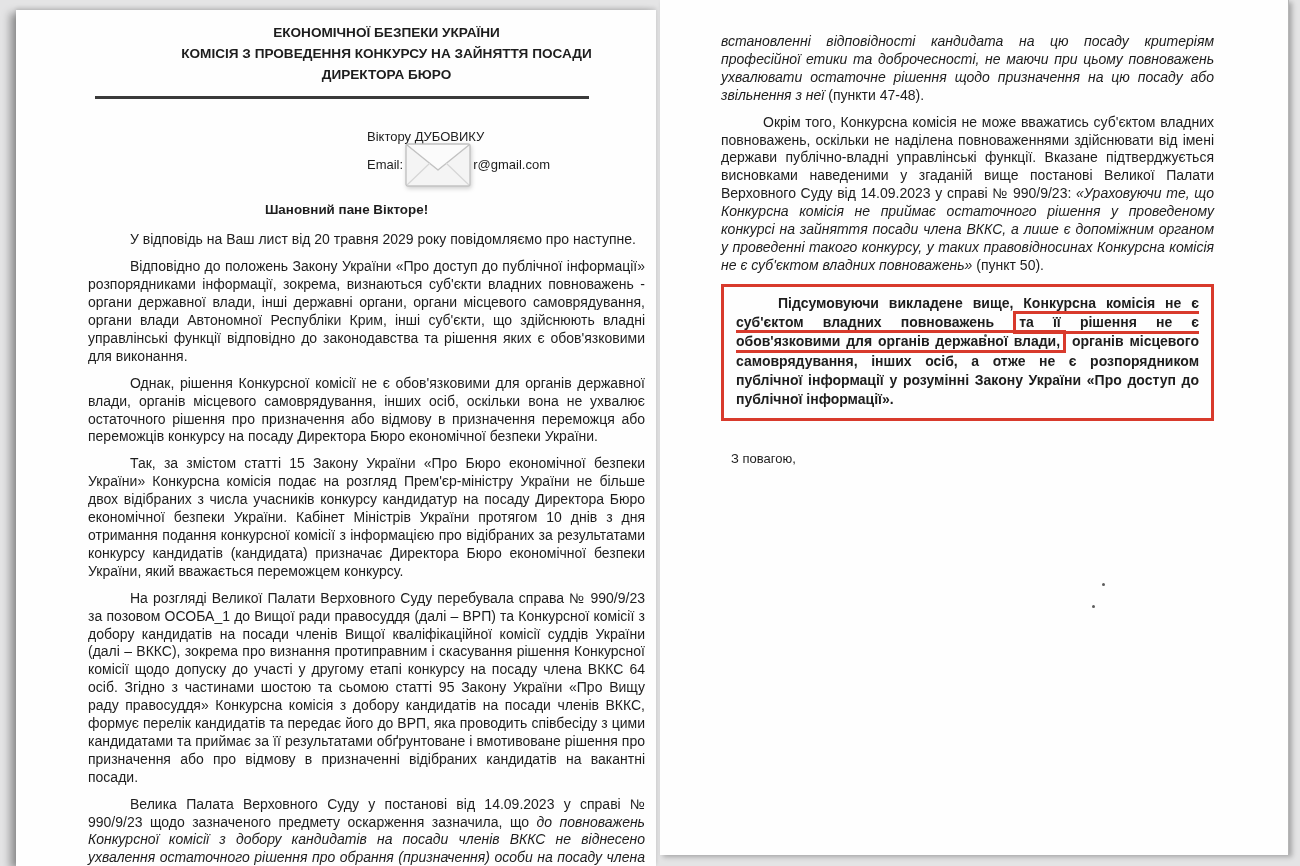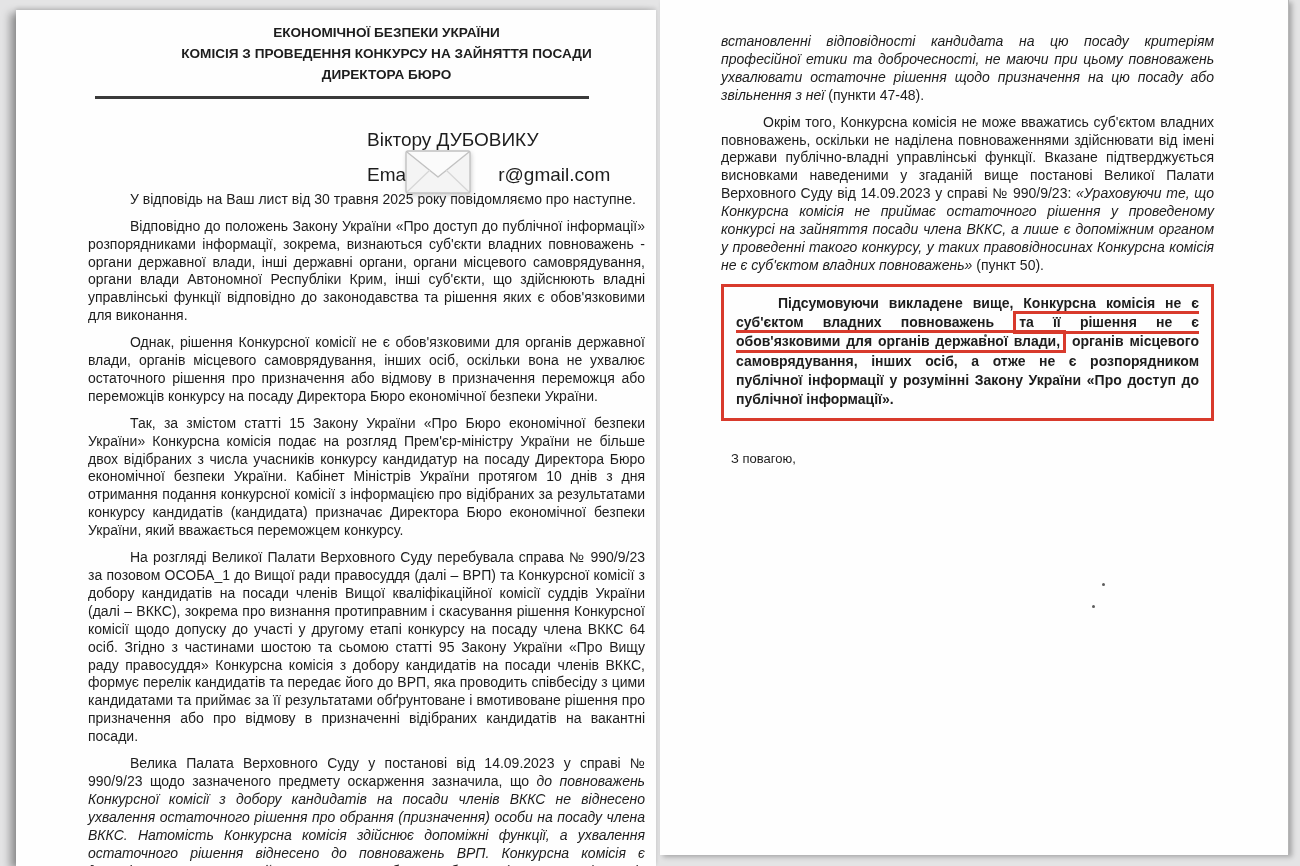--- a/index.html
+++ b/index.html
@@ -31,21 +31,21 @@
     text-align:center;
     font-weight:bold;
     font-size:13.6px;
     line-height:1.55;
     margin:0 30px 0 70px;
   }
   .title-rule{
     height:3px;background:#3a3a3a;
     width:494px;margin:11px 0 0 7px;
   }
-  .addressee{margin:30px 0 4px 279px;font-size:19px;line-height:1.2;}
+  .addressee{margin:30px 0 16px 279px;font-size:13px;line-height:1.2;}
   .addr-name{margin-bottom:12px;}
   .email-line{position:relative;white-space:nowrap;}
   .email-gap{display:inline-block;width:52px;}
   .envelope{
     position:absolute;left:38px;top:-14px;width:66px;height:44px;
     filter:drop-shadow(1px 2px 2px rgba(0,0,0,0.18));
   }
   .salutation{
     text-align:center;font-weight:bold;font-size:13.4px;
     margin:30px 40px 14px 0;
@@ -104,22 +104,23 @@
         <span class="envelope">
           <svg width="66" height="44" viewBox="0 0 66 44" xmlns="http://www.w3.org/2000/svg">
             <rect x="1" y="1" width="64" height="42" rx="2" fill="#f4f4f4" stroke="#c2c2c2" stroke-width="1.4"></rect>
             <path d="M2 2 L33 27 L64 2" fill="#fbfbfb" stroke="#c2c2c2" stroke-width="1.4" stroke-linejoin="round"></path>
             <path d="M2 42 L25 20 M64 42 L41 20" fill="none" stroke="#d6d6d6" stroke-width="1.2"></path>
           </svg>
         </span>
       </div>
     </div>
 
+    <div class="salutation">Шановний пане Вікторе!</div>
 
-    <p class="para"><span class="seg-normal">У відповідь на Ваш лист від 30 травня 2025 року повідомляємо про наступне.</span></p>
+    <p class="para"><span class="seg-normal">У відповідь на Ваш лист від 20 травня 2029 року повідомляємо про наступне.</span></p>
     <p class="para"><span class="seg-normal">Відповідно до положень Закону України «Про доступ до публічної інформації» розпорядниками інформації, зокрема, визнаються суб'єкти владних повноважень - органи державної влади, інші державні органи, органи місцевого самоврядування, органи влади Автономної Республіки Крим, інші суб'єкти, що здійснюють владні управлінські функції відповідно до законодавства та рішення яких є обов'язковими для виконання.</span></p>
     <p class="para"><span class="seg-normal">Однак, рішення Конкурсної комісії не є обов'язковими для органів державної влади, органів місцевого самоврядування, інших осіб, оскільки вона не ухвалює остаточного рішення про призначення або відмову в призначення переможця або переможців конкурсу на посаду Директора Бюро економічної безпеки України.</span></p>
     <p class="para"><span class="seg-normal">Так, за змістом статті 15 Закону України «Про Бюро економічної безпеки України» Конкурсна комісія подає на розгляд Прем'єр-міністру України не більше двох відібраних з числа учасників конкурсу кандидатур на посаду Директора Бюро економічної безпеки України. Кабінет Міністрів України протягом 10 днів з дня отримання подання конкурсної комісії з інформацією про відібраних за результатами конкурсу кандидатів (кандидата) призначає Директора Бюро економічної безпеки України, який вважається переможцем конкурсу.</span></p>
     <p class="para"><span class="seg-normal">На розгляді Великої Палати Верховного Суду перебувала справа № 990/9/23 за позовом ОСОБА_1 до Вищої ради правосуддя (далі – ВРП) та Конкурсної комісії з добору кандидатів на посади членів Вищої кваліфікаційної комісії суддів України (далі – ВККС), зокрема про визнання протиправним і скасування рішення Конкурсної комісії щодо допуску до участі у другому етапі конкурсу на посаду члена ВККС 64 осіб. Згідно з частинами шостою та сьомою статті 95 Закону України «Про Вищу раду правосуддя» Конкурсна комісія з добору кандидатів на посади членів ВККС, формує перелік кандидатів та передає його до ВРП, яка проводить співбесіду з цими кандидатами та приймає за її результатами обґрунтоване і вмотивоване рішення про призначення або про відмову в призначенні відібраних кандидатів на вакантні посади.</span></p>
     <p class="para"><span class="seg-normal">Велика Палата Верховного Суду у постанові від 14.09.2023 у справі № 990/9/23 щодо зазначеного предмету оскарження зазначила, що </span><span class="seg-italic">до повноважень Конкурсної комісії з добору кандидатів на посади членів ВККС не віднесено ухвалення остаточного рішення про обрання (призначення) особи на посаду члена ВККС. Натомість Конкурсна комісія здійснює допоміжні функції, а ухвалення остаточного рішення віднесено до повноважень ВРП. Конкурсна комісія є допоміжним органом, який лише сприяє суб'єкту обрання (призначення) членів ВККС у</span></p>
   </div>
 </div>
 
 <div class="page page2">
   <div class="p2-inner">

